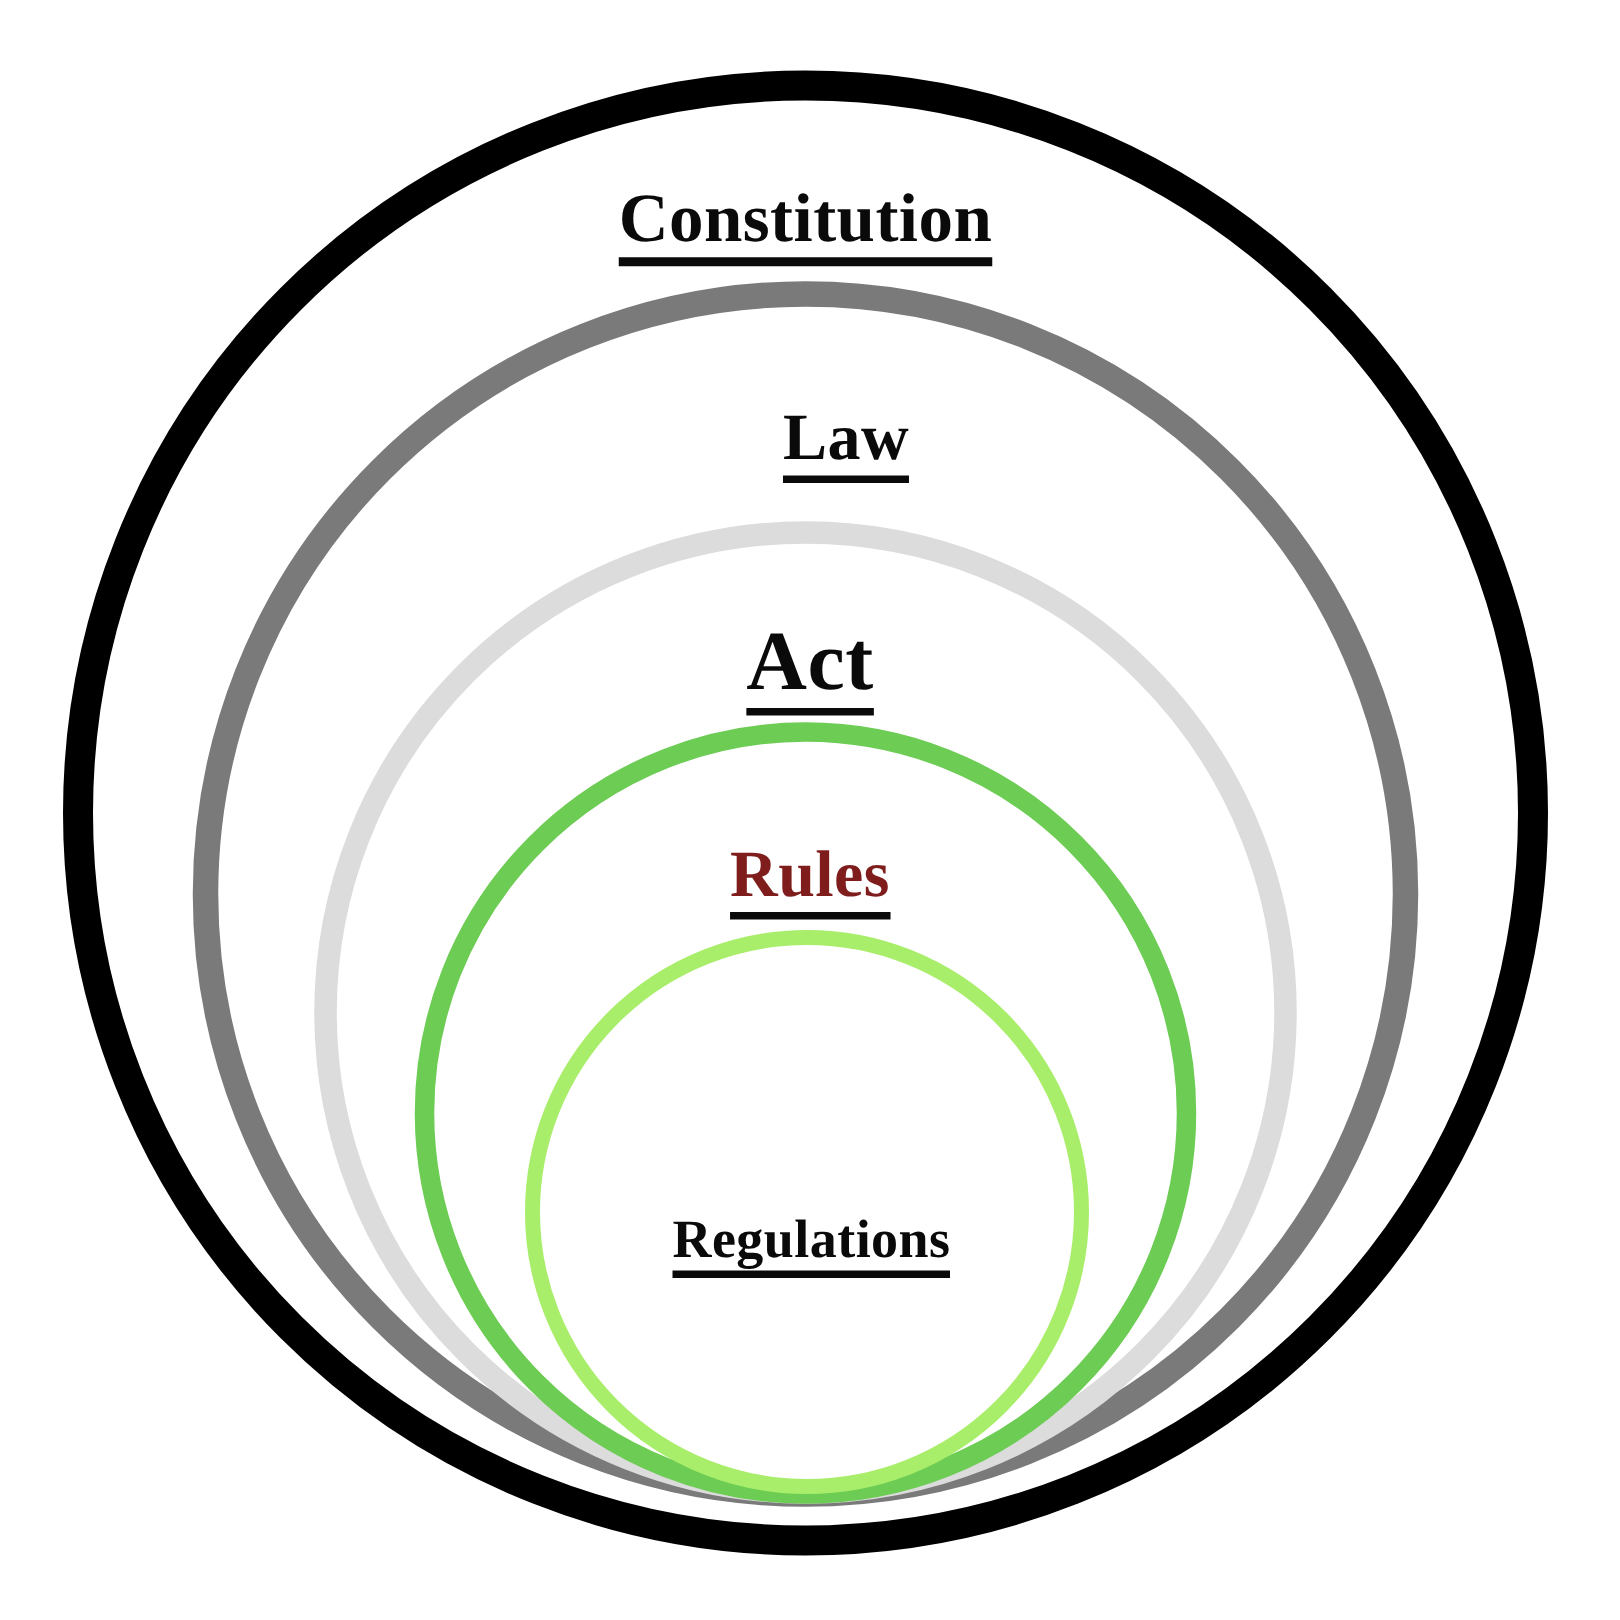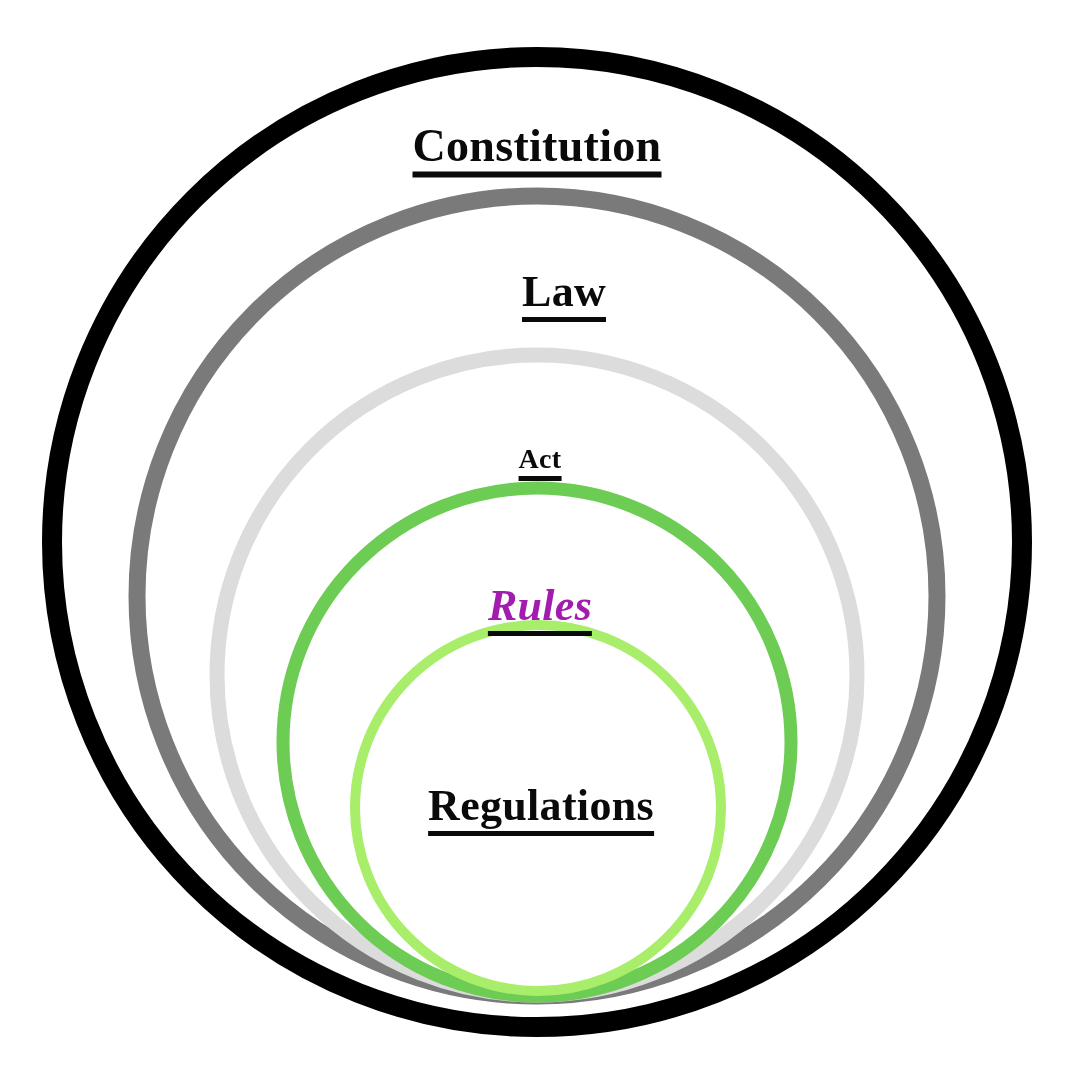--- a/index.html
+++ b/index.html
@@ -40,23 +40,23 @@
     text-align: center;
   }
   .ring-label .label-text {
     display: inline-block;
     border-bottom: 5px solid #0a0a0a;
     padding-bottom: 3px;
   }
   .label-constitution { font-size: 46px; }
   .label-constitution .label-text { border-bottom-width: 6px; }
   .label-law          { font-size: 44px; }
-  .label-act          { font-size: 28px; margin-top: 18px; }
+  .label-act          { font-size: 56px; }
   .label-rules        { font-size: 44px; }
-  .label-regulations  { font-size: 44px; }
+  .label-regulations  { font-size: 36px; margin-top: 20px; }
 </style>
 </head>
 <body style="background: rgb(255, 255, 255);">
 
 <div id="diagram-root" style="background: rgb(255, 255, 255); border-radius: 26px;">
 
   <svg id="rings-svg" viewBox="0 0 1080 1080" xmlns="http://www.w3.org/2000/svg">
     <circle fill="none" cx="537" cy="542" r="485" stroke="#000000" stroke-width="20"></circle>
     <circle fill="none" cx="537" cy="596" r="400" stroke="#7a7a7a" stroke-width="17"></circle>
     <circle fill="none" cx="537" cy="675" r="320" stroke="#dcdcdc" stroke-width="15"></circle>
@@ -69,21 +69,21 @@
   </div>
 
   <div class="ring-label label-law" style="left: 564px; top: 296px; color: rgb(10, 10, 10);">
     <span class="label-text">Law</span>
   </div>
 
   <div class="ring-label label-act" style="left: 540px; top: 445px; color: rgb(10, 10, 10);">
     <span class="label-text">Act</span>
   </div>
 
-  <div class="ring-label label-rules" style="left: 540px; top: 610px; color: #a21caf; font-style: italic;">
+  <div class="ring-label label-rules" style="left: 540px; top: 587px; color: #7f1d1d;">
     <span class="label-text">Rules</span>
   </div>
 
   <div class="ring-label label-regulations" style="left: 541px; top: 810px; color: rgb(10, 10, 10);">
     <span class="label-text">Regulations</span>
   </div>
 
 </div>
 
 </body></html>

